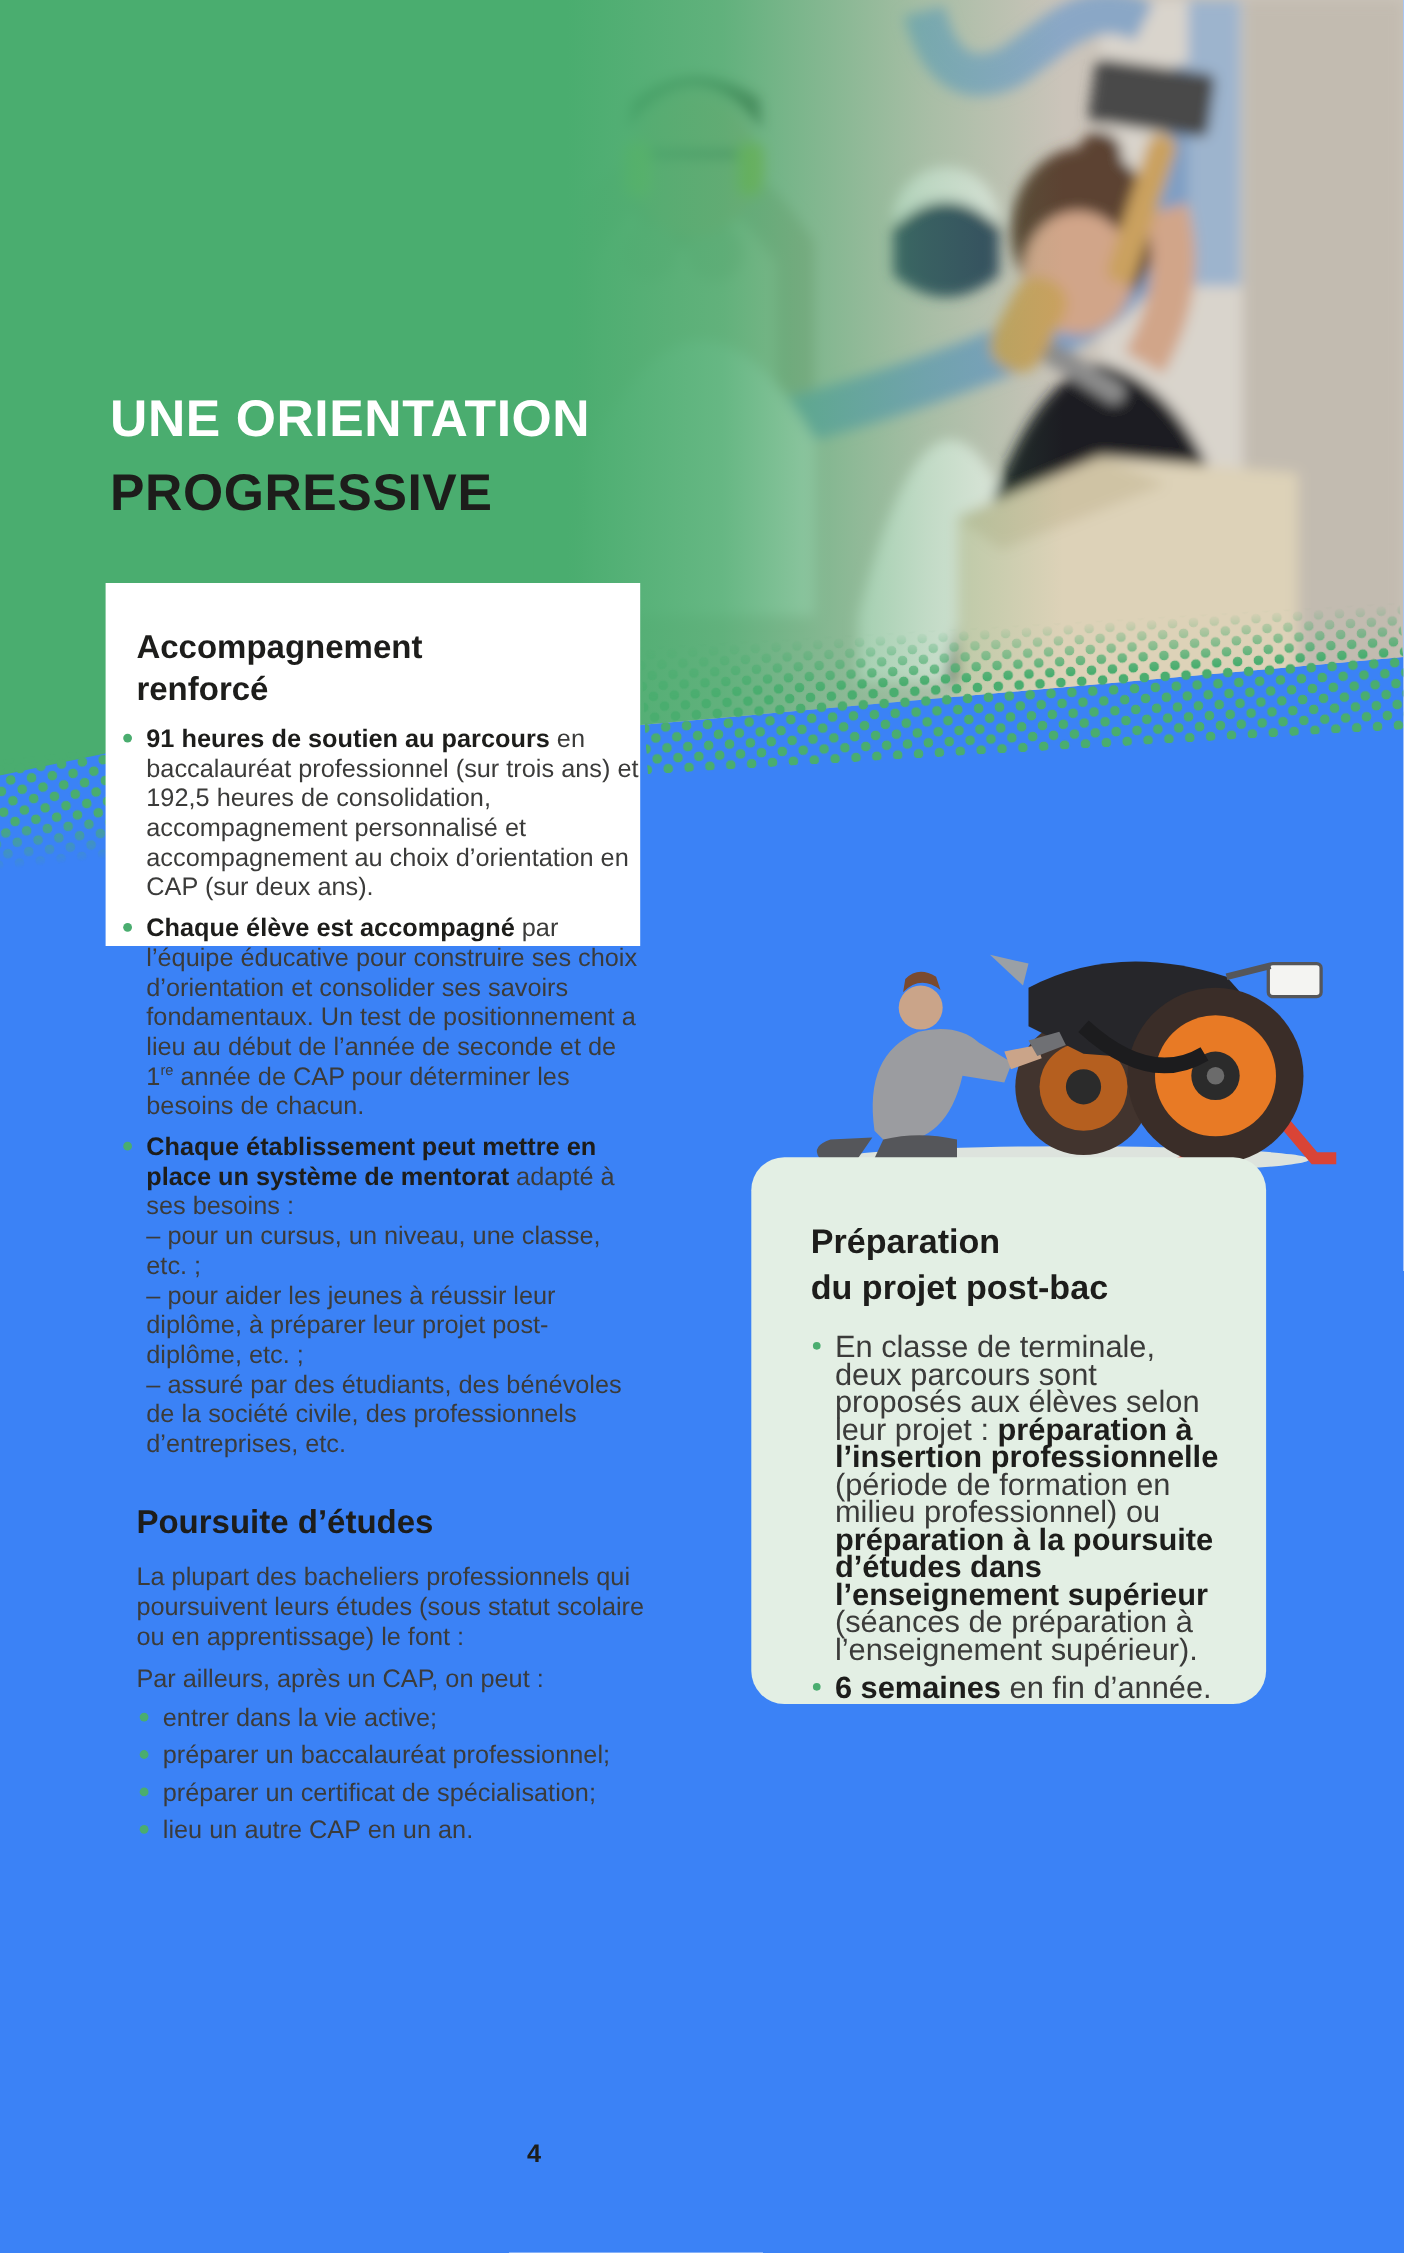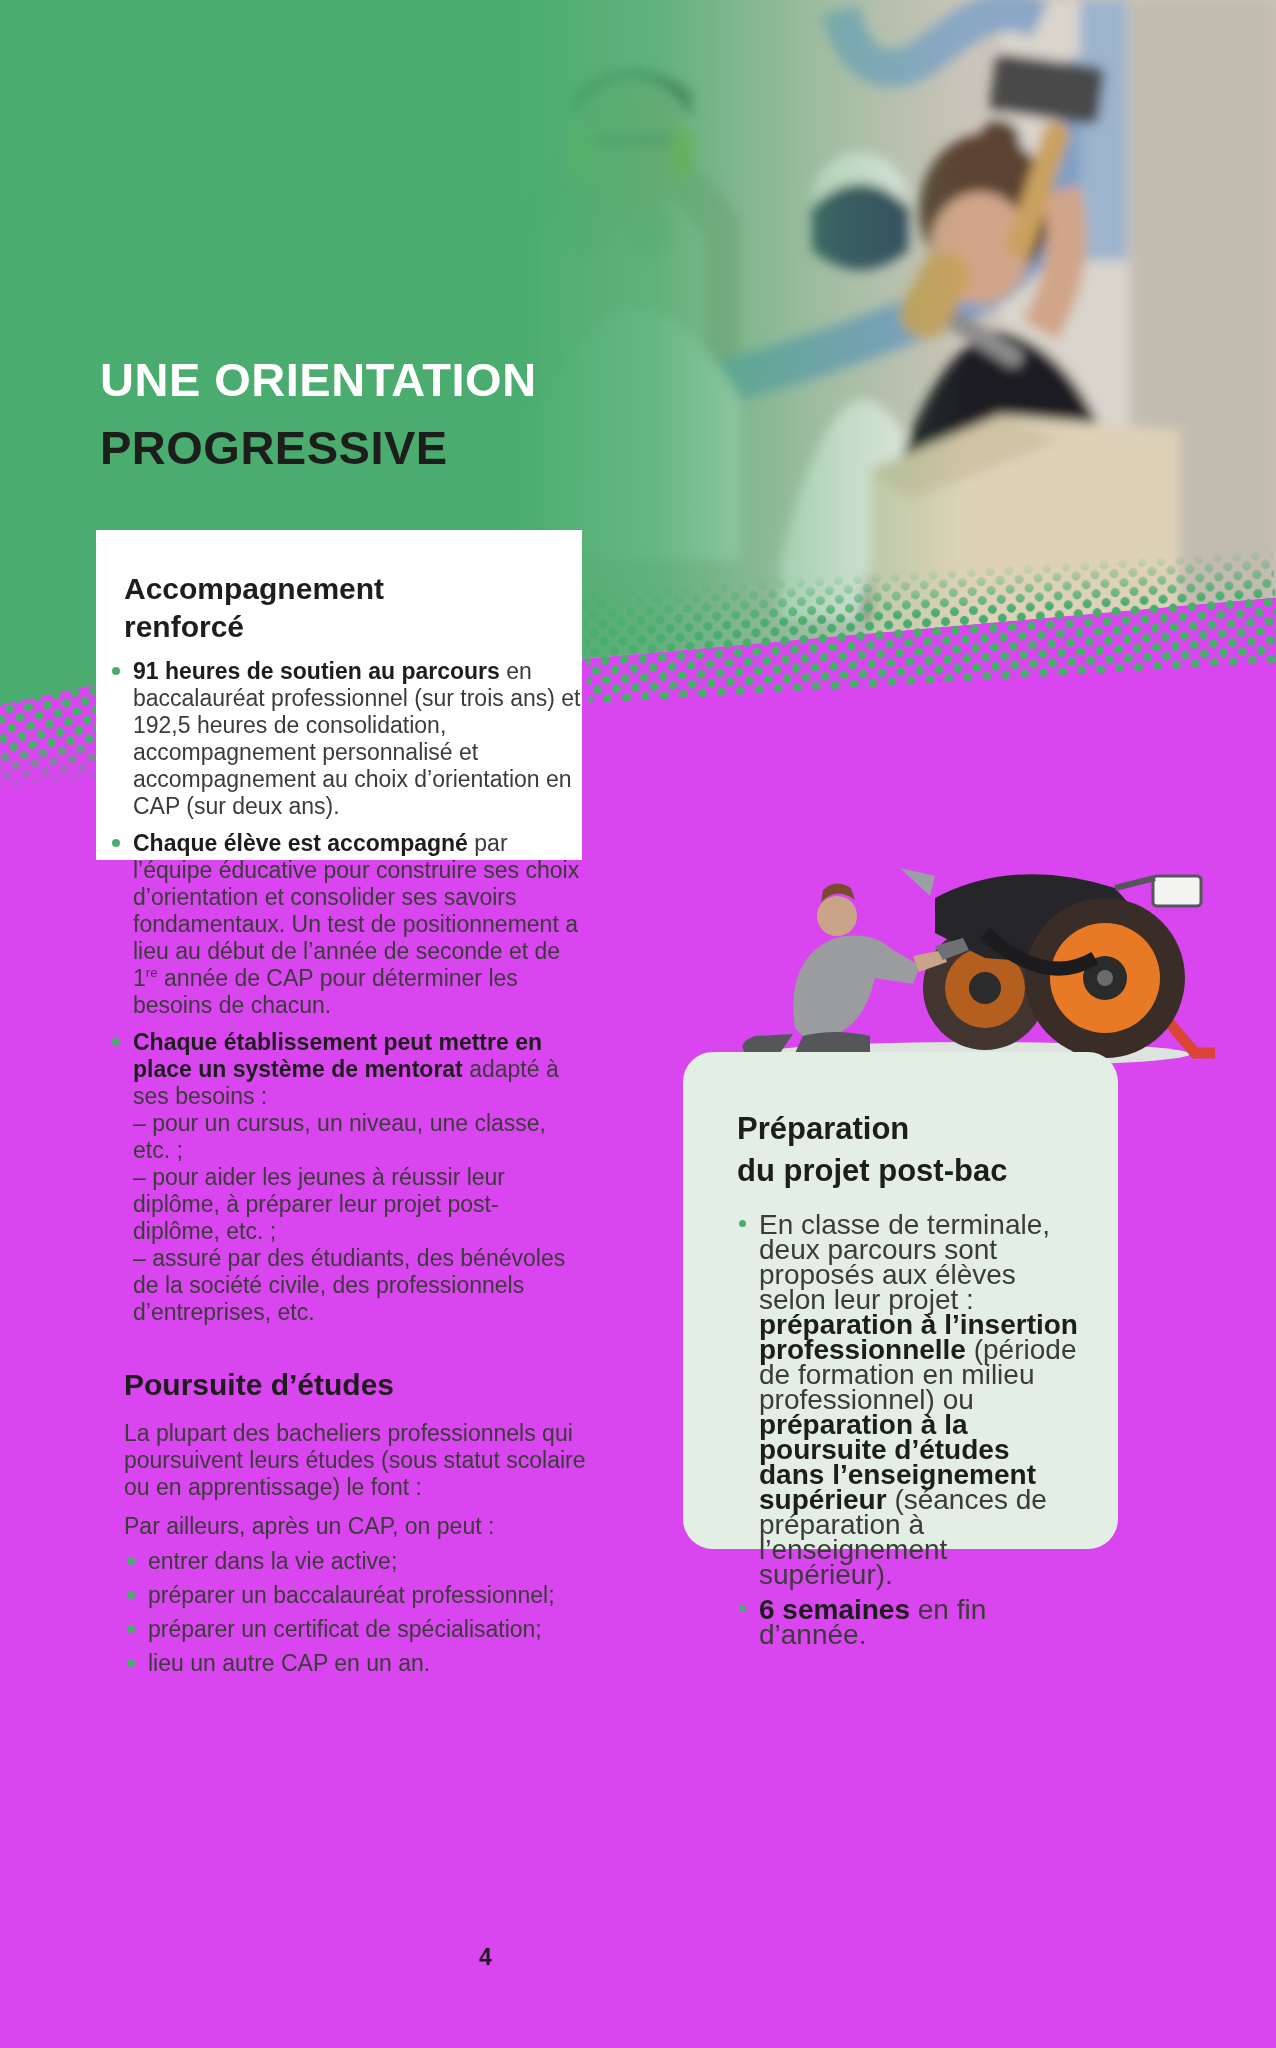--- a/index.html
+++ b/index.html
@@ -1,16 +1,16 @@
 <!DOCTYPE html>
 <html><head>
 <meta charset="utf-8">
 <style>
   html,body{margin:0;padding:0;background:#ffffff;}
-  #page{position:relative;width:1276px;height:2048px;background:#d946ef;overflow:hidden;
+  #page{position:relative;width:1276px;height:2048px;background:#3b82f6;overflow:hidden;
         font-family:"Liberation Sans","DejaVu Sans",sans-serif;}
   :root{--green:#4aad6f;--ink:#1d1d1b;--body:#3b3b3a;--boxbg:#e3efe4;}
 
   
   .photo{position:absolute;left:440px;top:0;width:836px;height:675px;
          clip-path:polygon(0 0,100% 0,100% 88.5%,0 99.5%);}
   .photo svg{position:absolute;left:0;top:0;}
   .photo .tint{position:absolute;inset:0;
     background:linear-gradient(90deg,#4aad6f 0%,#4aad6f 9%,rgba(74,173,111,.82) 26%,
                rgba(74,173,111,.28) 48%,rgba(74,173,111,0) 63%);}
@@ -48,21 +48,21 @@
   .sec2 p.mid{margin:7px 0 8px 0;}
   .li{position:relative;margin:0 0 10px 0;}
   .tight .li{margin:0 0 7px 0;}
   .dotli{padding-left:24px;}
   .dotli::before{content:"";position:absolute;left:3px;top:9px;width:8px;height:8px;
                  border-radius:50%;background:var(--green);}
   .b{font-weight:bold;color:var(--ink);}
   sup{font-size:.58em;vertical-align:super;line-height:0;}
 
   
-  .green-box{position:absolute;left:683px;top:1052px;width:435px;height:497px;
+  .green-box{position:absolute;left:683px;top:1052px;width:468px;height:497px;
              background:var(--boxbg);border-radius:30px;}
   .green-box .inner{padding:56px 38px 0 54px;}
   .box-head{font-weight:bold;font-size:31px;line-height:42px;color:var(--ink);margin-bottom:20px;}
   .boxlist{font-size:28px;line-height:25px;color:var(--body);}
   .boxlist .dotli{padding-left:22px;}
   .boxlist .dotli::before{top:8px;width:7px;height:7px;left:2px;}
 
   .illus{position:absolute;left:685px;top:838px;width:530px;height:235px;}
 
   .pagenum{position:absolute;left:479px;top:1944px;font-weight:bold;font-size:23px;color:var(--ink);}

